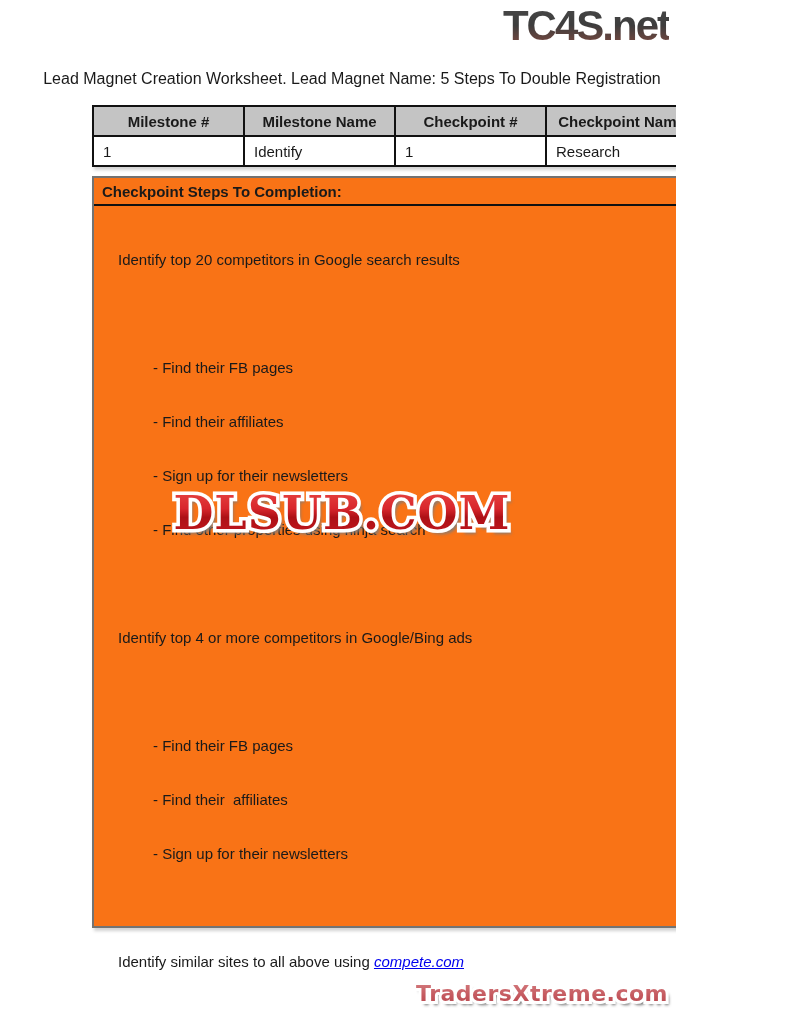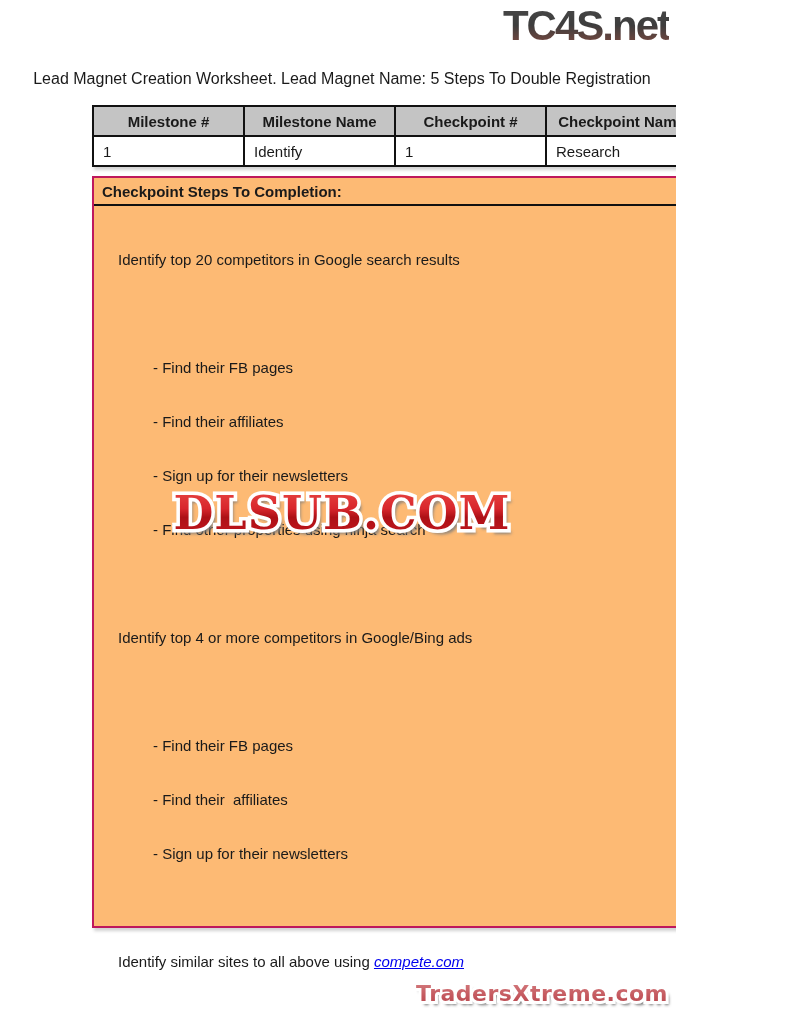--- a/index.html
+++ b/index.html
@@ -16,41 +16,41 @@
     color:#3e3e3e;
   }
   @supports ((-webkit-background-clip:text) or (background-clip:text)){
     .logo-top{
       background:linear-gradient(180deg,#4a4a4a 0%,#3d3d3d 48%,#6e463f 82%,#97675d 100%);
       -webkit-background-clip:text;background-clip:text;color:transparent;
     }
   }
 
   
-  .title{position:absolute;top:70px;left:4px;width:100%;text-align:center;font-size:16px;color:#1a1a1a;}
+  .title{position:absolute;top:70px;left:14px;width:100%;text-align:center;font-size:16px;color:#1a1a1a;}
 
   
   .milestone-table{
     position:absolute;left:92px;top:105px;width:606px;
     border-collapse:collapse;table-layout:fixed;background:#fff;
     box-shadow:2px 3px 3px rgba(0,0,0,0.18);
   }
   .milestone-table th{
     background:#c4c4c4;border:2px solid #111;height:28px;
     font-size:15px;font-weight:bold;text-align:center;padding:0;
   }
   .milestone-table td{
     border:2px solid #111;height:28px;background:#fff;
     font-size:15px;text-align:left;padding:0 0 0 9px;
   }
 
   
   .steps-box{
     position:absolute;left:92px;top:176px;width:602px;height:748px;
-    border:2px solid #be185d;background:#fdba74;box-shadow:2px 3px 3px rgba(0,0,0,0.18);
+    border:2px solid #737373;background:#f97316;box-shadow:2px 3px 3px rgba(0,0,0,0.18);
   }
   .steps-header{font-size:15px;font-weight:bold;padding:5px 8px 4px 8px;border-bottom:2px solid #111;}
   .steps-content{padding:9px 8px;font-size:15px;line-height:18px;white-space:pre-wrap;}
   .steps-content p{margin:0 0 18px 16px;}
   .indent{margin:0 0 18px 51px;}
   .doc-link{color:#0000ee;text-decoration:underline;cursor:pointer;font-style:italic;}
 
   
   .stacked{display:grid;}
   .stacked>span{grid-area:1/1;white-space:nowrap;}

